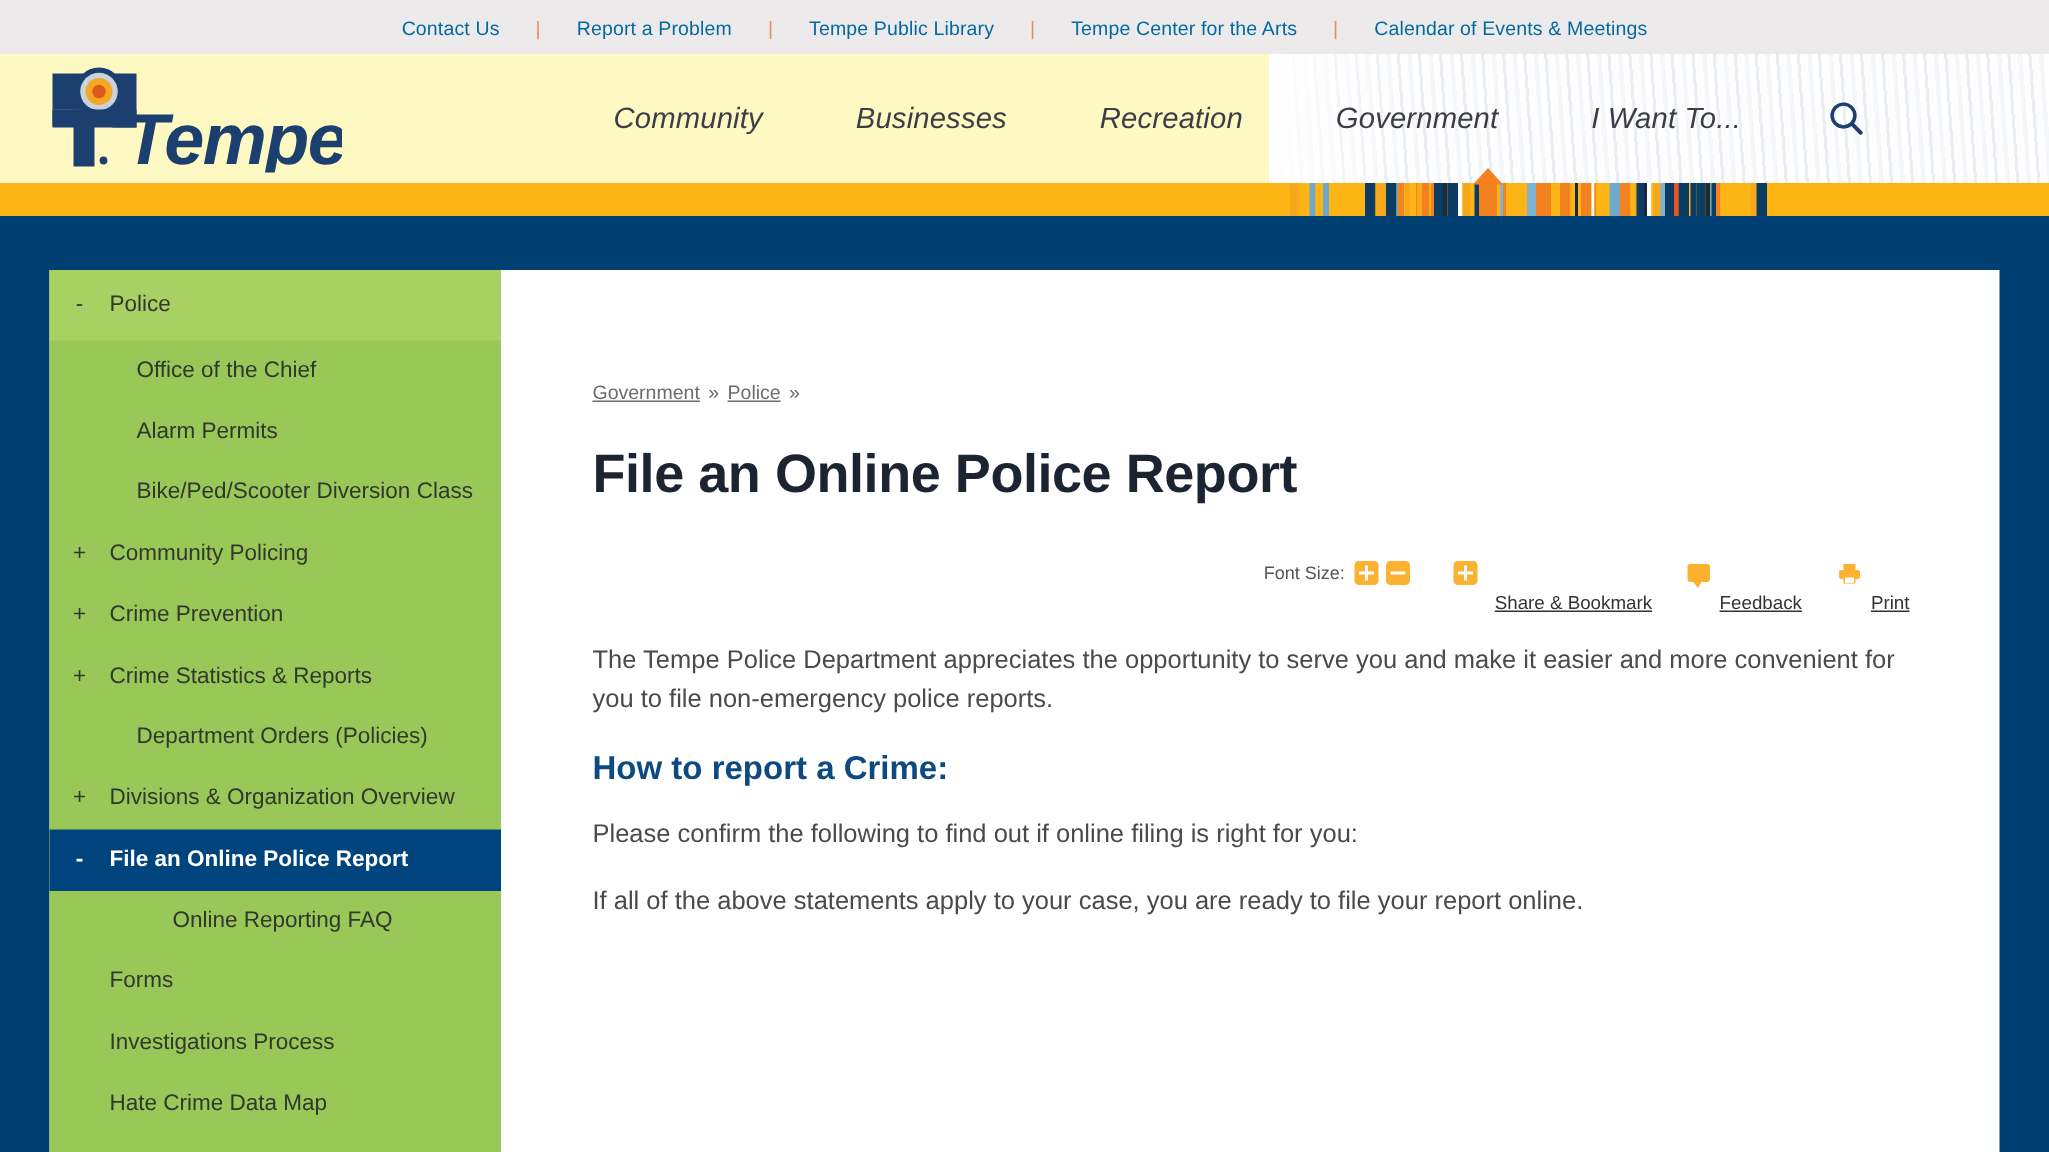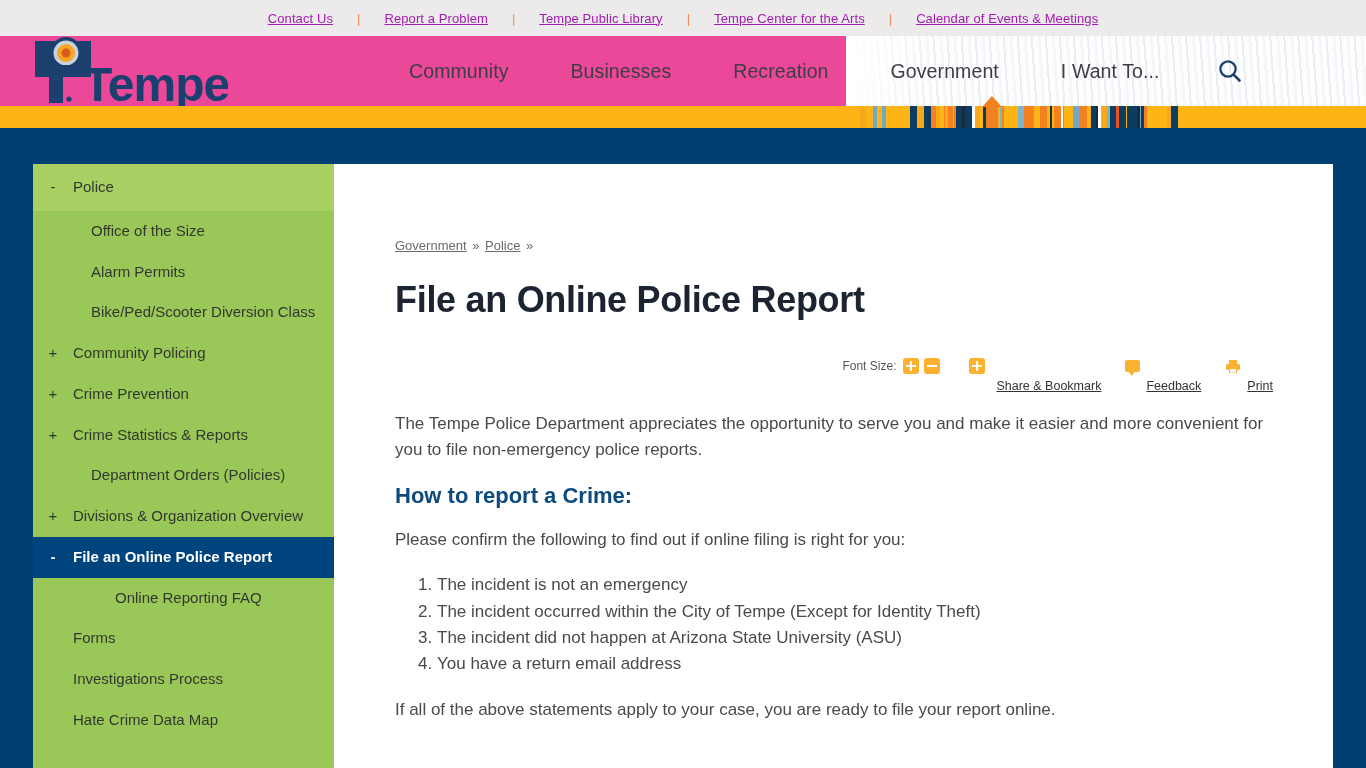--- a/index.html
+++ b/index.html
@@ -14,41 +14,41 @@
   .utility-bar {
     height: 36px;
     background: #eceaea;
     display: flex;
     align-items: center;
     justify-content: center;
     gap: 0;
   }
   .utility-link {
     font-size: 13px;
-    color: #a21caf;
-    text-decoration: underline;
+    color: #0369a1;
     letter-spacing: .1px;
     padding: 0 24px;
     white-space: nowrap;
     cursor: pointer;
   }
   .utility-sep {
     color: #f08a5d;
     font-size: 13px;
     user-select: none;
   }
 
   
   .masthead {
     position: relative;
-    height: 70px;
-    background: #ec4899;
+    height: 86px;
+    background: #fef9c3;
     display: flex;
     align-items: center;
     overflow: hidden;
+    font-style: italic;
   }
   .stripe-fan {
     position: absolute;
     right: 0; top: 0; bottom: 0;
     width: 520px;
     background:
       linear-gradient(90deg, rgba(255,255,255,1) 0%, rgba(255,255,255,0) 18%),
       repeating-linear-gradient(86deg,
         #f4f6f8 0px, #f4f6f8 3px,
         #ffffff 3px, #ffffff 7px,
@@ -458,21 +458,21 @@
 
     <aside class="sidebar" id="sidebar">
         <div class="side-top">
           <div class="side-item lvl1">
             <span class="side-toggle">-</span>
             <span class="side-label">Police</span>
           </div>
         </div>
         <div class="side-item lvl2">
           <span class="side-toggle"></span>
-          <span class="side-label">Office of the Size</span>
+          <span class="side-label">Office of the Chief</span>
         </div>
         <div class="side-item lvl2">
           <span class="side-toggle"></span>
           <span class="side-label">Alarm Permits</span>
         </div>
         <div class="side-item lvl2">
           <span class="side-toggle"></span>
           <span class="side-label">Bike/Ped/Scooter Diversion Class</span>
         </div>
         <div class="side-item lvl1">
@@ -553,25 +553,19 @@
           <span class="txt">Print</span>
         </a>
       </div>
 
 
       <p class="bodytext">The Tempe Police Department appreciates the opportunity to serve you and make it easier and more convenient for you to file non-emergency police reports.</p>
 
       <h2 class="sub-head">How to report a Crime:</h2>
       <p class="bodytext">Please confirm the following to find out if online filing is right for you:</p>
 
-      <ol class="checklist" id="checklist">
-          <li>The incident is not an emergency</li>
-          <li>The incident occurred within the City of Tempe (Except for Identity Theft)</li>
-          <li>The incident did not happen at Arizona State University (ASU)</li>
-          <li>You have a return email address</li>
-        </ol>
 
       <p class="bodytext">If all of the above statements apply to your case, you are ready to file your report online.</p>
 
       
     </main>
   </div>
 </div>
 
 </body></html>

